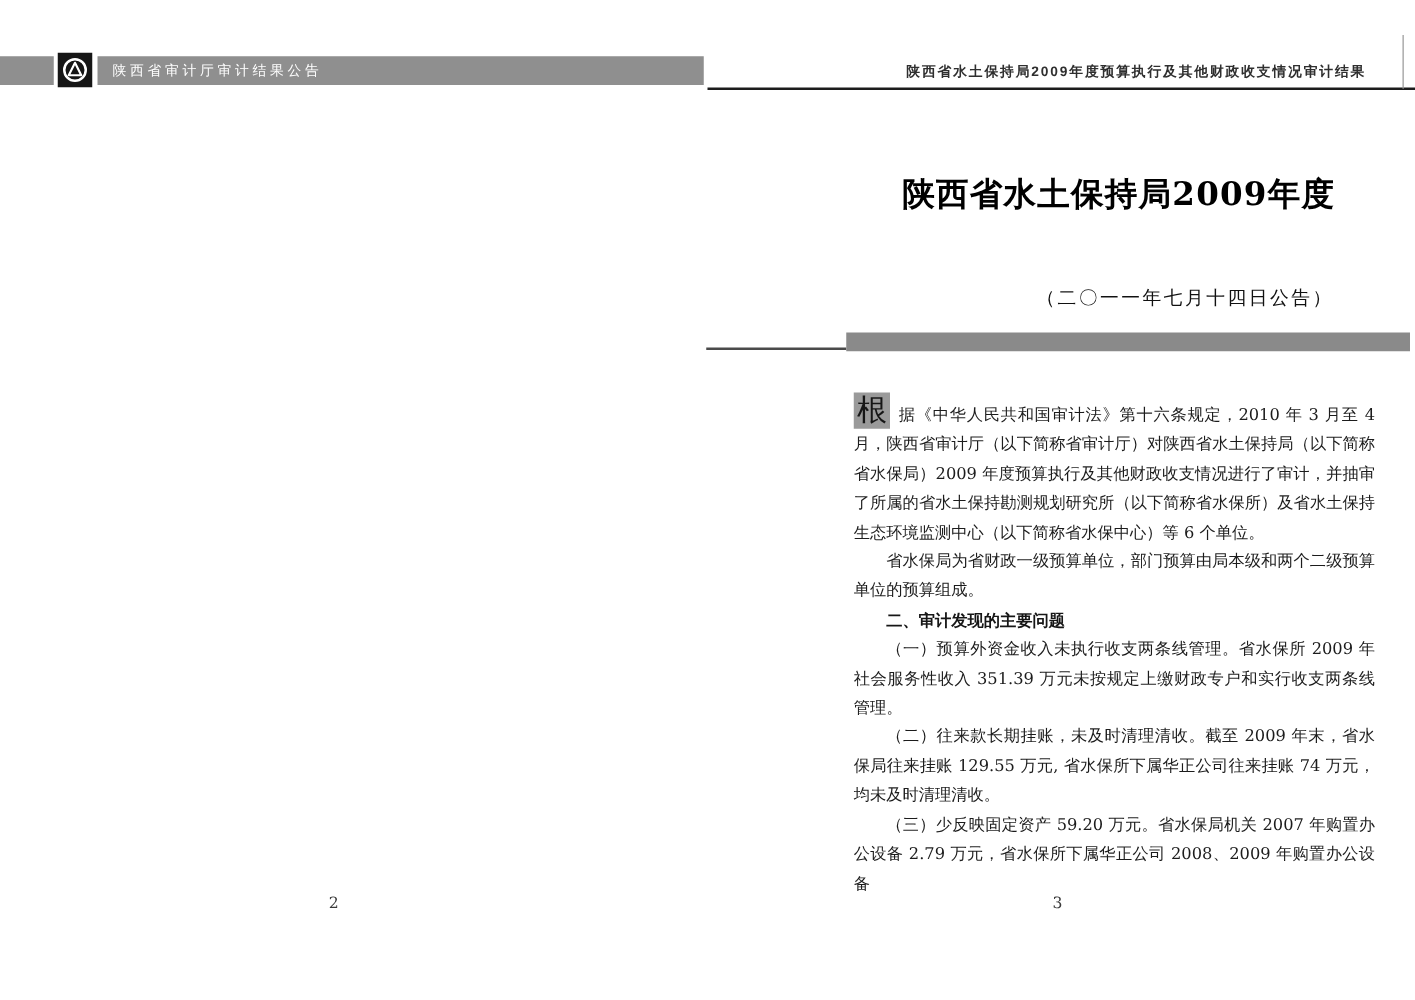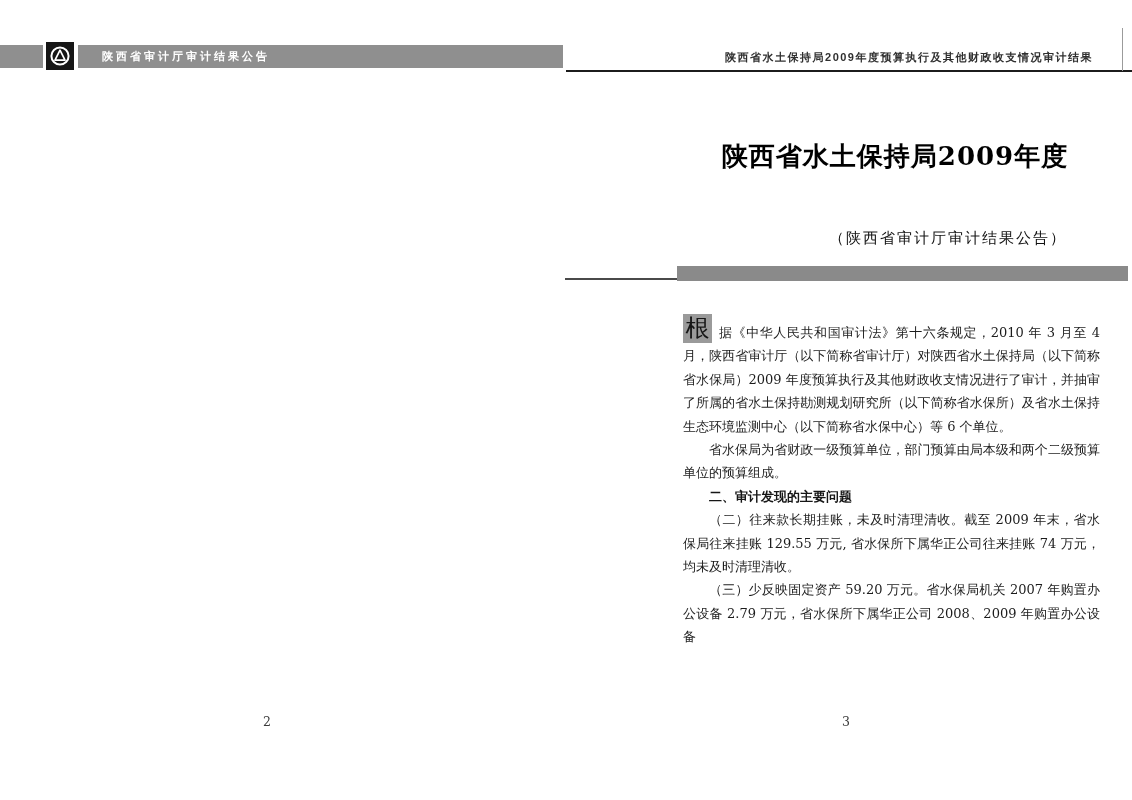--- a/index.html
+++ b/index.html
@@ -27,22 +27,22 @@
     position:absolute;left:46px;top:42px;width:28px;height:28px;
   }
   .logo-box svg{display:block;width:100%;height:100%;}
   .banner-bar{
     position:absolute;left:78px;top:45px;width:485px;height:23px;
     background:var(--banner-gray);
     display:flex;align-items:center;
   }
   .banner-title{
     font-family:"Liberation Sans", sans-serif;
-    font-size:11px;font-weight:bold;color:#ffffff;
-    letter-spacing:3px;padding-left:24px;white-space:nowrap;
+    font-size:11px;font-weight:normal;color:#ffffff;
+    letter-spacing:3px;padding-left:12px;white-space:nowrap;
   }
   .running-title{
     position:absolute;right:39px;top:50px;
     font-family:"Liberation Sans", sans-serif;
     font-size:11px;font-weight:bold;color:#2f2f2f;
     letter-spacing:1.5px;white-space:nowrap;
   }
   .header-rule{
     position:absolute;left:566px;top:70px;width:566px;height:2px;
     background:var(--rule-black);
@@ -115,29 +115,30 @@
 </div>
 
 <div class="running-title">陕西省水土保持局2009年度预算执行及其他财政收支情况审计结果</div>
 <div class="header-rule"></div>
 <div class="edge-tick"></div>
 
 <div class="doc-title">
   <div>陕西省水土保持局2009年度</div>
 </div>
 
-<div class="doc-subtitle">（陕西省审计厅审计结果公告）</div>
+<div class="doc-subtitle">（二〇一一年七月十四日公告）</div>
 
 <div class="divider-thin"></div>
 <div class="divider-bar"></div>
 
 <div class="article">
   <p><span class="dropcap">根</span><span>据《中华人民共和国审计法》第十六条规定，2010 年 3 月至 4 月，陕西省审计厅（以下简称省审计厅）对陕西省水土保持局（以下简称省水保局）2009 年度预算执行及其他财政收支情况进行了审计，并抽审了所属的省水土保持勘测规划研究所（以下简称省水保所）及省水土保持生态环境监测中心（以下简称省水保中心）等 6 个单位。</span></p>
 
   <p class="indent">省水保局为省财政一级预算单位，部门预算由局本级和两个二级预算单位的预算组成。</p>
 
   <p class="sec-heading">二、审计发现的主要问题</p>
+  <p class="indent">（一）预算外资金收入未执行收支两条线管理。省水保所 2009 年社会服务性收入 351.39 万元未按规定上缴财政专户和实行收支两条线管理。</p>
   <p class="indent">（二）往来款长期挂账，未及时清理清收。截至 2009 年末，省水保局往来挂账 129.55 万元, 省水保所下属华正公司往来挂账 74 万元，均未及时清理清收。</p>
   <p class="indent">（三）少反映固定资产 59.20 万元。省水保局机关 2007 年购置办公设备 2.79 万元，省水保所下属华正公司 2008、2009 年购置办公设备</p>
 </div>
 
 <div class="pageno left">2</div>
 <div class="pageno right">3</div>
 
 </body></html>

